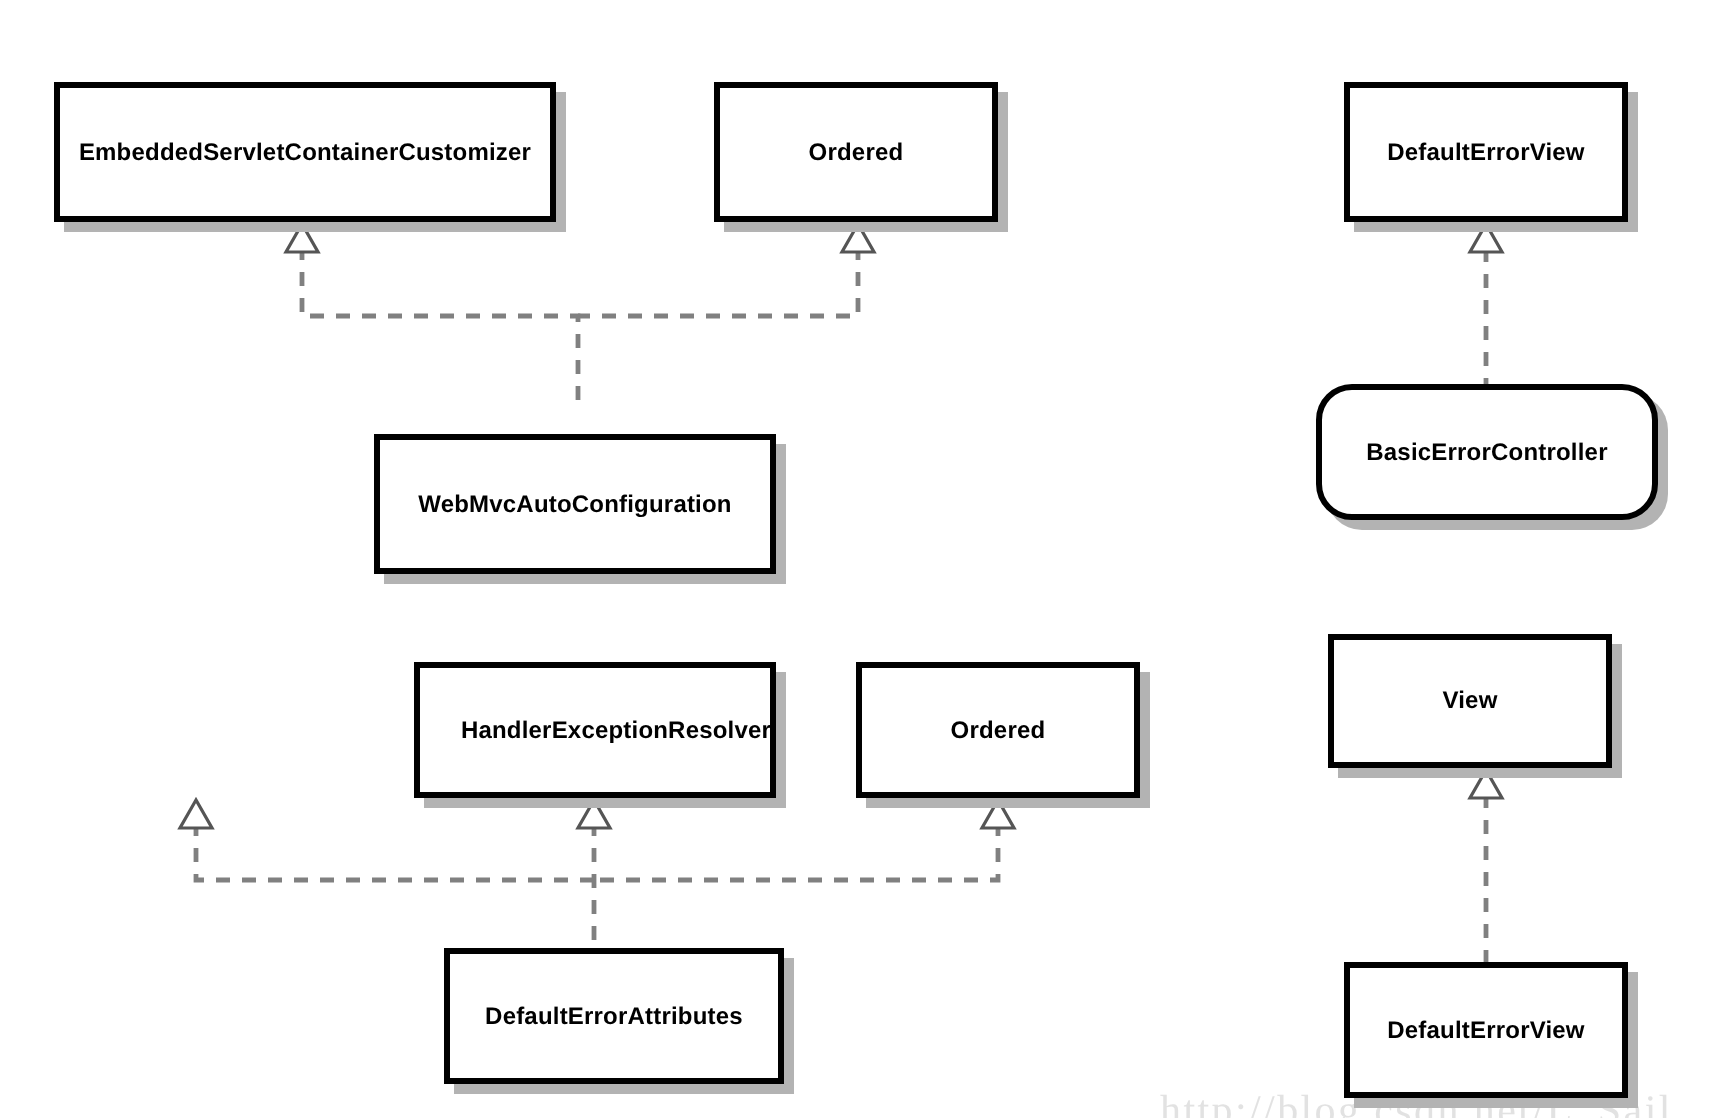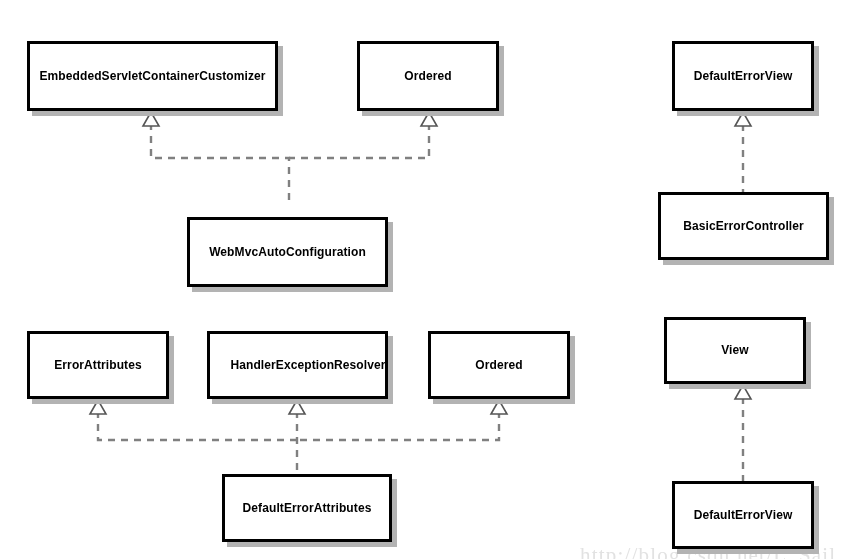--- a/index.html
+++ b/index.html
@@ -108,27 +108,24 @@
   </div>
 
   <div class="uml-class" style="left: 187px; top: 198px; width: 201px; height: 70px;">
     <span class="uml-class-name">WebMvcAutoConfiguration</span>
   </div>
 
   <div class="uml-class" style="left: 672px; top: 22px; width: 142px; height: 70px;">
     <span class="uml-class-name">DefaultErrorView</span>
   </div>
 
-  <div class="uml-class" style="left: 658px; top: 173px; width: 171px; height: 68px;">
+  <div class="uml-class" style="left: 658px; top: 173px; width: 171px; height: 68px; border-radius: 18px;">
     <span class="uml-class-name">BasicErrorController</span>
   </div>
 
-  <div class="uml-class" style="left: 27px; top: 312px; width: 142px; height: 68px;">
-    <span class="uml-class-name">ErrorAttributes</span>
-  </div>
 
   <div class="uml-class" style="left: 207px; top: 312px; width: 181px; height: 68px; padding-left: 21px;">
     <span class="uml-class-name">HandlerExceptionResolver</span>
   </div>
 
   <div class="uml-class" style="left: 428px; top: 312px; width: 142px; height: 68px;">
     <span class="uml-class-name">Ordered</span>
   </div>
 
   <div class="uml-class" style="left: 222px; top: 455px; width: 170px; height: 68px;">

